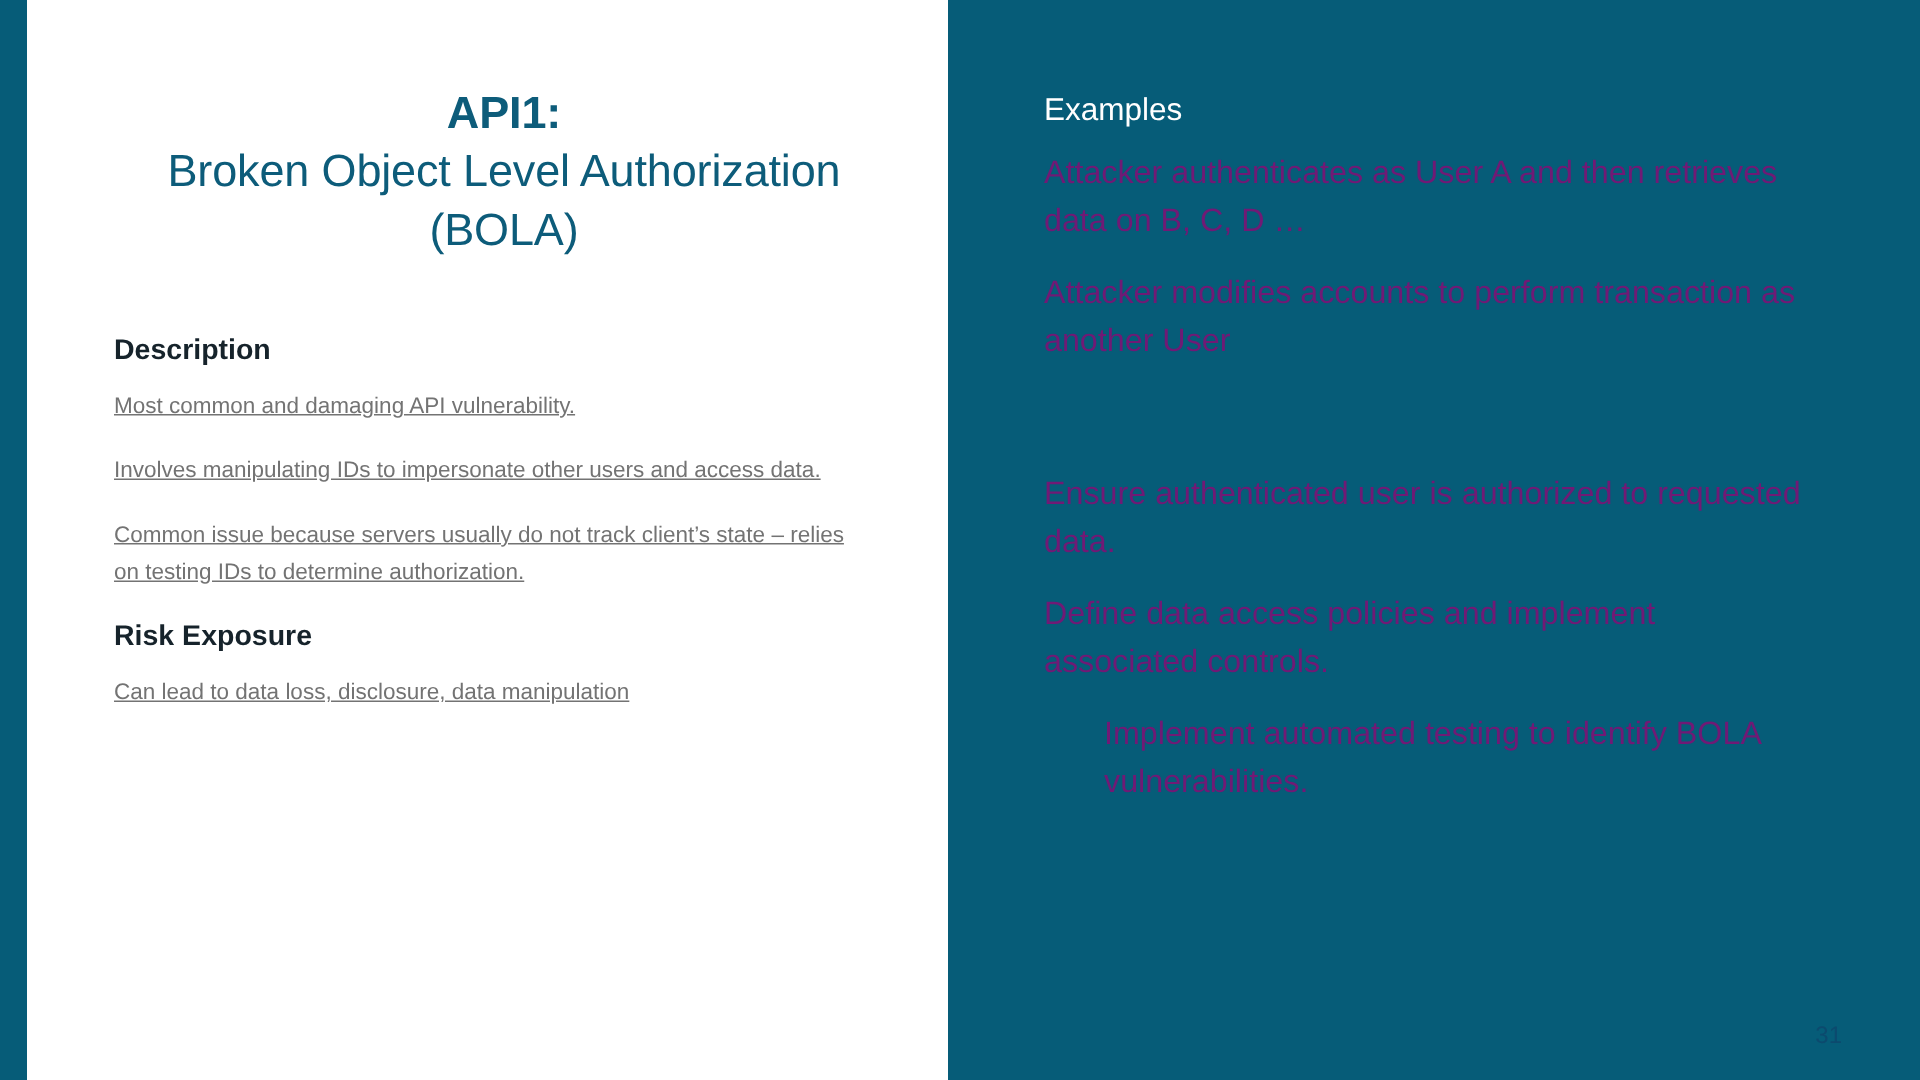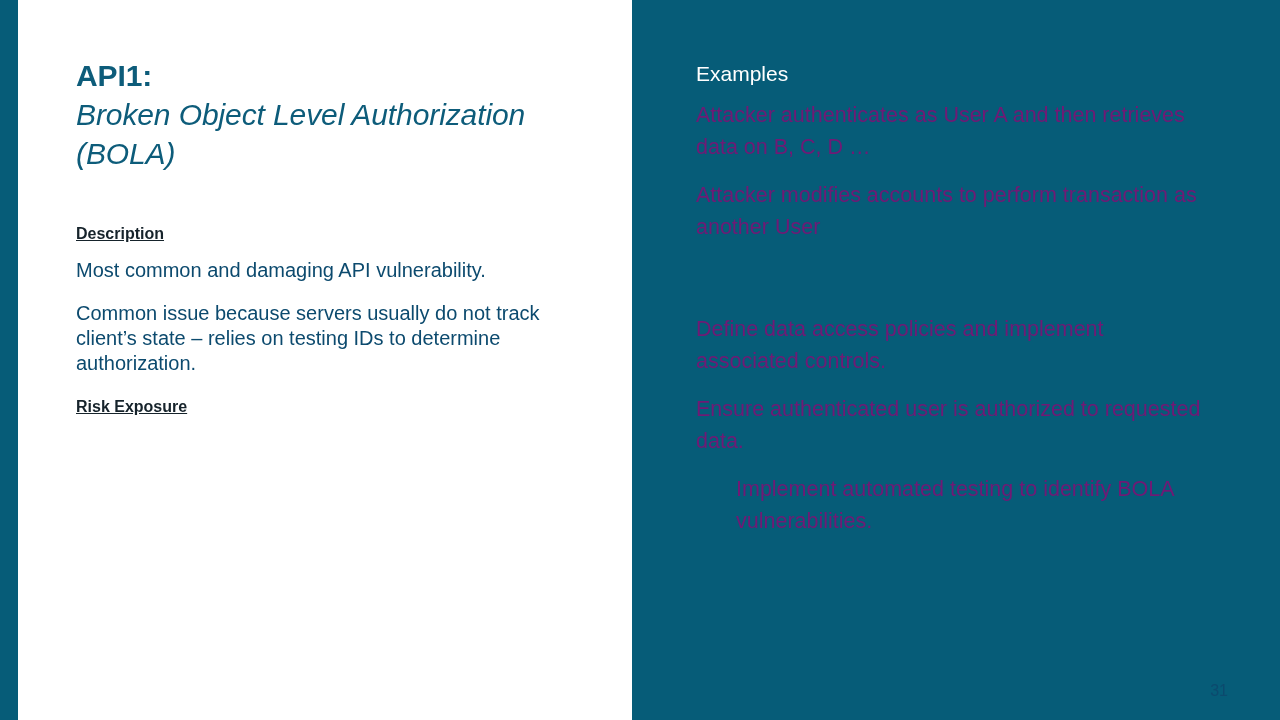--- a/index.html
+++ b/index.html
@@ -49,50 +49,50 @@
     width: 520px;
   }
 
   .slide-title {
     color: #0D5C7A;
     font-size: 30px;
     line-height: 39px;
     font-weight: 400;
     margin: 0 0 0 0;
     letter-spacing: -0.1px;
+    text-align: center;
   }
   .slide-title .title-strong {
     font-weight: 700;
     display: block;
   }
   .slide-title .title-rest {
     display: block;
     font-weight: 400;
-    font-style: italic;
   }
 
   .left-body {
     margin-top: 48px;
   }
 
   .sec-head {
     color: #16232B;
-    font-size: 16px;
+    font-size: 19px;
     font-weight: 700;
     line-height: 26px;
     margin: 0 0 11px 0;
-    text-decoration: underline;
   }
 
   .para {
-    color: #0c4a6e;
-    font-size: 20px;
+    color: #737373;
+    font-size: 15px;
     line-height: 25px;
     margin: 0 0 18px 0;
     max-width: 505px;
+    text-decoration: underline;
   }
   .para:last-child { margin-bottom: 0; }
 
   .gap-before-head { margin-top: 18px; }
 
   
   .right-col {
     position: absolute;
     left: 696px;
     top: 60px;
@@ -142,39 +142,41 @@
     <h1 class="slide-title">
       <span class="title-strong">API1:</span>
       <span class="title-rest">Broken Object Level Authorization (BOLA)</span>
     </h1>
 
     <div class="left-body">
 
       <div class="sec-head">Description</div>
 
       <p class="para">Most common and damaging API vulnerability.</p>
+      <p class="para">Involves manipulating IDs to impersonate other users and access data.</p>
       <p class="para">Common issue because servers usually do not track client’s state – relies on testing IDs to determine authorization.</p>
 
       <div class="sec-head gap-before-head">Risk Exposure</div>
 
+      <p class="para">Can lead to data loss, disclosure, data manipulation</p>
 
     </div>
   </div>
 
   <div class="right-col">
 
     <div class="sec-head-light">Examples</div>
 
     <p class="para-light">Attacker authenticates as User A and then retrieves data on B, C, D …</p>
     <p class="para-light">Attacker modifies accounts to perform transaction as another User</p>
 
     <div class="block-gap"></div>
 
 
+    <p class="para-light">Ensure authenticated user is authorized to requested data.</p>
     <p class="para-light">Define data access policies and implement associated controls.</p>
-    <p class="para-light">Ensure authenticated user is authorized to requested data.</p>
     <p class="para-light">Implement automated testing to identify BOLA vulnerabilities.</p>
 
   </div>
 
   <div class="page-number">31</div>
 
 </div>
 
 </body></html>

